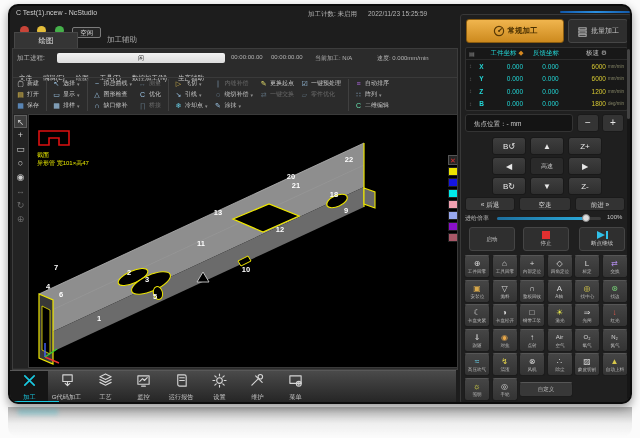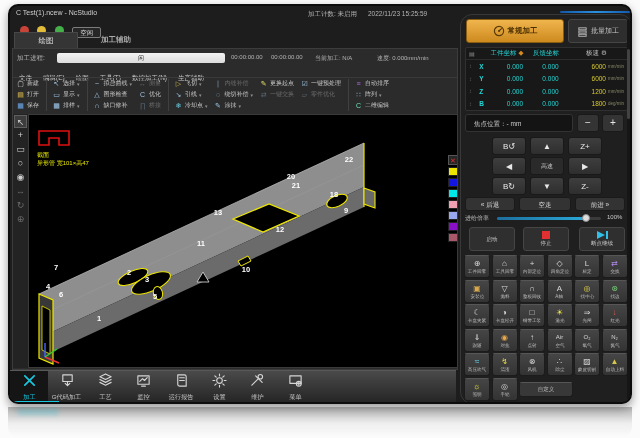--- a/index.html
+++ b/index.html
@@ -37,21 +37,21 @@
   #lstrip { position:absolute; left:3px; top:108px; width:15px; height:254px; background:#232323; }
   .ltool { width:13px; height:13px; margin:1px auto; text-align:center; font-size:9px; line-height:13px; color:#cfcfcf; }
   .ltool.active { border:1px solid #606060; background:#3d3d3d; }
   .ltool.dim { color:#6a6a6a; }
   #canvas { position:absolute; left:18px; top:108px; width:430px; height:254px; background:#000; border:1px solid #3a3a3a; overflow:hidden; }
   .legend-text { position:absolute; font-size:6px; color:#e8e800; white-space:nowrap; }
   .swatch { width:10px; height:9px; margin-bottom:2px; border:1px solid #222; }
   .swx { width:10px; height:10px; margin-bottom:2px; background:#272727; border:1px solid #555; color:#e03030; font-size:7px; line-height:9px; text-align:center; }
   #part-labels text { font-size:7.5px; font-weight:bold; fill:#ffffff; text-anchor:middle; }
   
-  #rpanel { position:absolute; left:450px; top:8px; width:172px; height:390px; background:#1f1f1f; border:1px solid #383838; border-radius:12px; }
+  #rpanel { position:absolute; left:450px; top:8px; width:172px; height:390px; background:#1f1f1f; border:1px solid #383838; border-radius:3px; }
   .rtab { position:absolute; top:4px; height:24px; border-radius:3px; display:flex; align-items:center; justify-content:center; }
   .rtab1 { left:5px; width:98px; background:linear-gradient(180deg,#f0b54e,#cd8a1e); border:1px solid #8a5c10; color:#4a3000; font-size:7.5px; font-weight:bold; }
   .rtab2 { left:107px; width:60px; background:#2e2e2e; border:1px solid #464646; color:#c8c8c8; font-size:7px; }
   .coords { position:absolute; left:4px; top:32px; width:163px; height:64px; background:#181818; border:1px solid #303030; border-radius:2px; font-size:6.5px; }
   .crow { display:flex; align-items:center; height:12.5px; padding:0 3px; }
   .chead { color:#b8b8b8; height:12px; border-bottom:1px solid #2c2c2c; }
   .c-ic { width:12px; color:#8a8a8a; font-size:6px; }
   .c-ax { width:10px; color:#22d6d6; font-weight:bold; }
   .c-v1,.c-v2 { width:42px; text-align:right; color:#22d6d6; }
   .c-sp { width:56px; text-align:right; color:#d6c832; }
@@ -106,21 +106,21 @@
     <div class="abs blue-accent" style="left:550px;top:5px;width:72px;"></div>
 
     <div class="abs" style="left:10px;top:15px;">
       <span class="light" style="background:#c84438;"></span>
       <span class="light" style="background:#e3bd3a;"></span>
       <span class="light" style="background:#45b04a;"></span>
       <span class="chip">空闲</span>
     </div>
 
     <div class="mtab active" style="left:4px;width:64px;">绘图</div>
-    <div class="mtab" style="left:70px;width:72px;font-weight:bold;">加工辅助</div>
+    <div class="mtab" style="left:76px;width:72px;">加工辅助</div>
 
     <div class="frame">
       <div class="abs progress-label" style="left:4px;top:5px;">加工进程:</div>
       <div class="abs pbar" style="left:44px;top:4px;width:168px;height:10px;">
         <span>闲</span>
       </div>
       <div class="abs tb-dim" style="left:218px;top:5px;font-size:6px;">00:00:00.00</div>
       <div class="abs tb-dim" style="left:258px;top:5px;font-size:6px;">00:00:00.00</div>
       <div class="abs tb-dim" style="left:302px;top:5px;font-size:6px;">当前加工: N/A</div>
       <div class="abs tb-dim" style="left:364px;top:5px;font-size:6px;">速度: 0.000mm/min</div>

